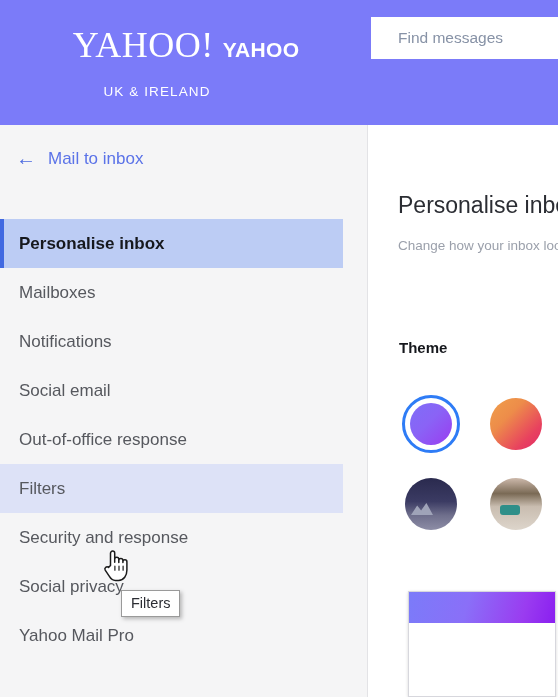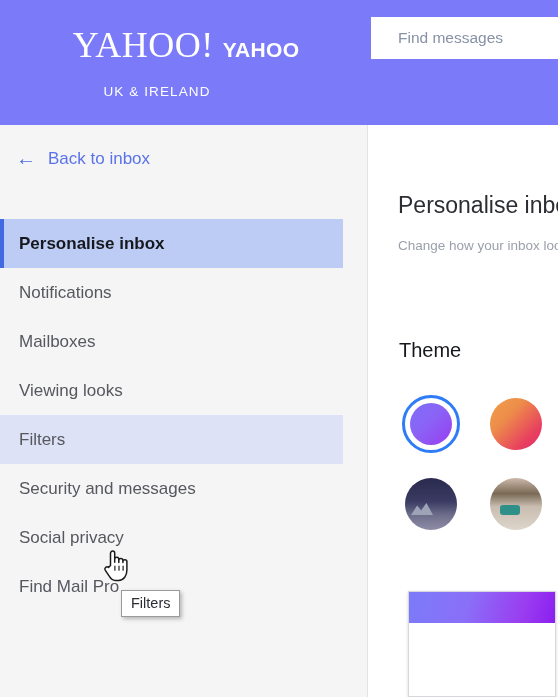--- a/index.html
+++ b/index.html
@@ -109,21 +109,21 @@
     font-size: 23px; color: #2b2d33; font-weight: 400;
     white-space: nowrap;
   }
   .main-sub {
     position: absolute; top: 113px; left: 29px;
     font-size: 13.5px; color: #9ba0ab; font-weight: 400;
     white-space: nowrap;
   }
   .section-title {
     position: absolute; top: 214px; left: 30px;
-    font-size: 20px; color: #16181d; font-weight: 400;
+    font-size: 15px; color: #16181d; font-weight: 700;
     white-space: nowrap;
   }
 
   .theme-grid {
     position: absolute; top: 270px; left: 33px;
     width: 160px;
   }
   .theme-row { display: flex; gap: 27px; margin-bottom: 22px; }
   .swatch-wrap {
     width: 58px; height: 58px;
@@ -201,47 +201,50 @@
     </div>
 
     <div class="search-box">
       <input class="search-input" type="text" placeholder="Find messages" style="">
     </div>
   </div>
 
   <div class="sidebar">
     <div class="back-link">
       <span class="back-arrow">←</span>
-      <span class="back-label">Back to inbox</span>
+      <span class="back-label">Mail to inbox</span>
     </div>
 
     <div class="nav-list">
       <div class="nav-item selected">
         <span>Personalise inbox</span>
       </div>
       <div class="nav-item">
+        <span>Mailboxes</span>
+      </div>
+      <div class="nav-item">
         <span>Notifications</span>
       </div>
       <div class="nav-item">
-        <span>Mailboxes</span>
-      </div>
-      <div class="nav-item">
-        <span>Viewing looks</span>
+        <span>Social email</span>
+      </div>
+      <div class="nav-item">
+        <span>Out-of-office response</span>
       </div>
       <div class="nav-item hovered">
         <span>Filters</span>
       </div>
       <div class="nav-item">
-        <span>Security and messages</span>
+        <span>Security and response</span>
       </div>
       <div class="nav-item">
         <span>Social privacy</span>
       </div>
       <div class="nav-item">
-        <span>Find Mail Pro</span>
+        <span>Yahoo Mail Pro</span>
       </div>
     </div>
   </div>
 
   <div class="main">
     <div class="main-title">Personalise inbox</div>
     <div class="main-sub">Change how your inbox looks</div>
     <div class="section-title">Theme</div>
 
     <div class="theme-grid">

